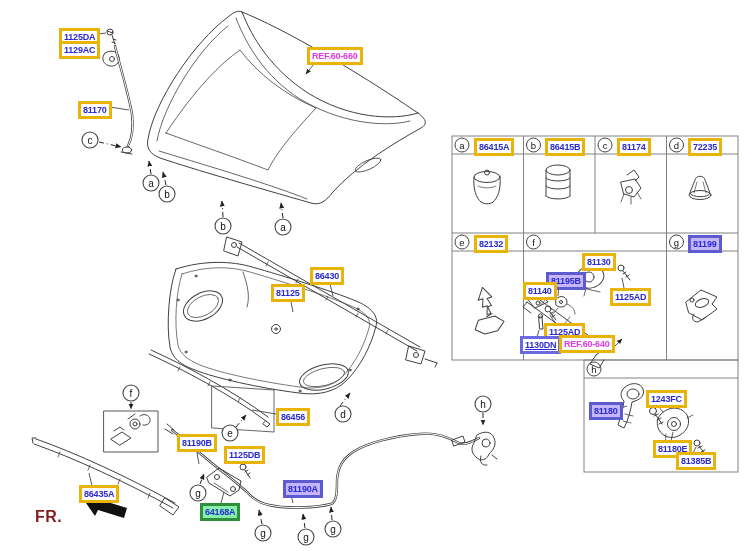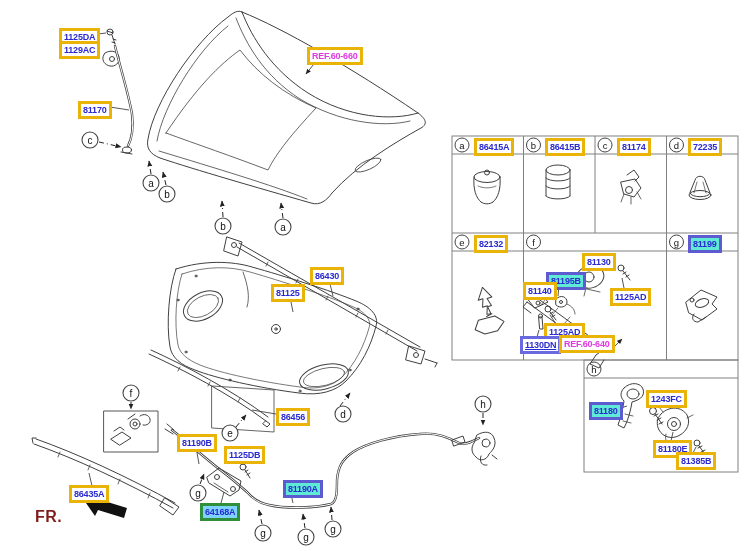--- a/index.html
+++ b/index.html
@@ -7,22 +7,22 @@
     position:relative;width:752px;height:551px;background:#fff;overflow:hidden;
     font-family:"Liberation Sans",sans-serif;
   }
   #art{position:absolute;left:0;top:0;}
   .lbl{
     position:absolute;z-index:5;
     font:bold 9px/12px "Liberation Sans",sans-serif;
     letter-spacing:-0.2px;color:#2a2ad0;background:#fff;
     border:3px solid #eab308;padding:0 2px;white-space:nowrap;
   }
-  .lbl--hl{background:#5eead4;border-color:#5c5cd0;}
-  .lbl--fill{background:#7dd3fc;border-color:#2f8f3a;}
+  .lbl--hl{background:#c4b5fd;border-color:#5c5cd0;}
+  .lbl--fill{background:#86efac;border-color:#2f8f3a;}
   .lbl--blue{border-color:#6a6ae0;text-decoration:underline;}
   .lbl--ref{color:#e03ae0;text-align:right;}
   .fr{
     position:absolute;z-index:5;color:#7f1d1d;
     font:bold 16px/18px "Liberation Sans",sans-serif;letter-spacing:0.5px;
   }
   svg text{font-family:"Liberation Sans",sans-serif;fill:#111;}
 </style>
 </head>
 <body>
@@ -343,21 +343,21 @@
   </g>
 </svg>
 
   <div class="lbl" style="left:59px;top:28px">1125DA</div>
   <div class="lbl" style="left:59px;top:41px">1129AC</div>
   <div class="lbl" style="left:78px;top:101px">81170</div>
   <div class="lbl lbl--ref" style="left:307px;top:47px">REF.60-660</div>
   <div class="lbl" style="left:310px;top:267px">86430</div>
   <div class="lbl" style="left:271px;top:284px">81125</div>
   <div class="lbl" style="left:276px;top:408px">86456</div>
-  <div class="lbl" style="left:69px;top:485px">86435A</div>
+  <div class="lbl" style="left:79px;top:485px">86435A</div>
   <div class="lbl" style="left:177px;top:434px">81190B</div>
   <div class="lbl" style="left:224px;top:446px">1125DB</div>
   <div class="lbl lbl--fill" style="left:200px;top:503px">64168A</div>
   <div class="lbl lbl--hl" style="left:283px;top:480px">81190A</div>
 
   <div class="lbl" style="left:474px;top:138px">86415A</div>
   <div class="lbl" style="left:545px;top:138px">86415B</div>
   <div class="lbl" style="left:617px;top:138px">81174</div>
   <div class="lbl" style="left:688px;top:138px">72235</div>
   <div class="lbl" style="left:474px;top:235px">82132</div>

